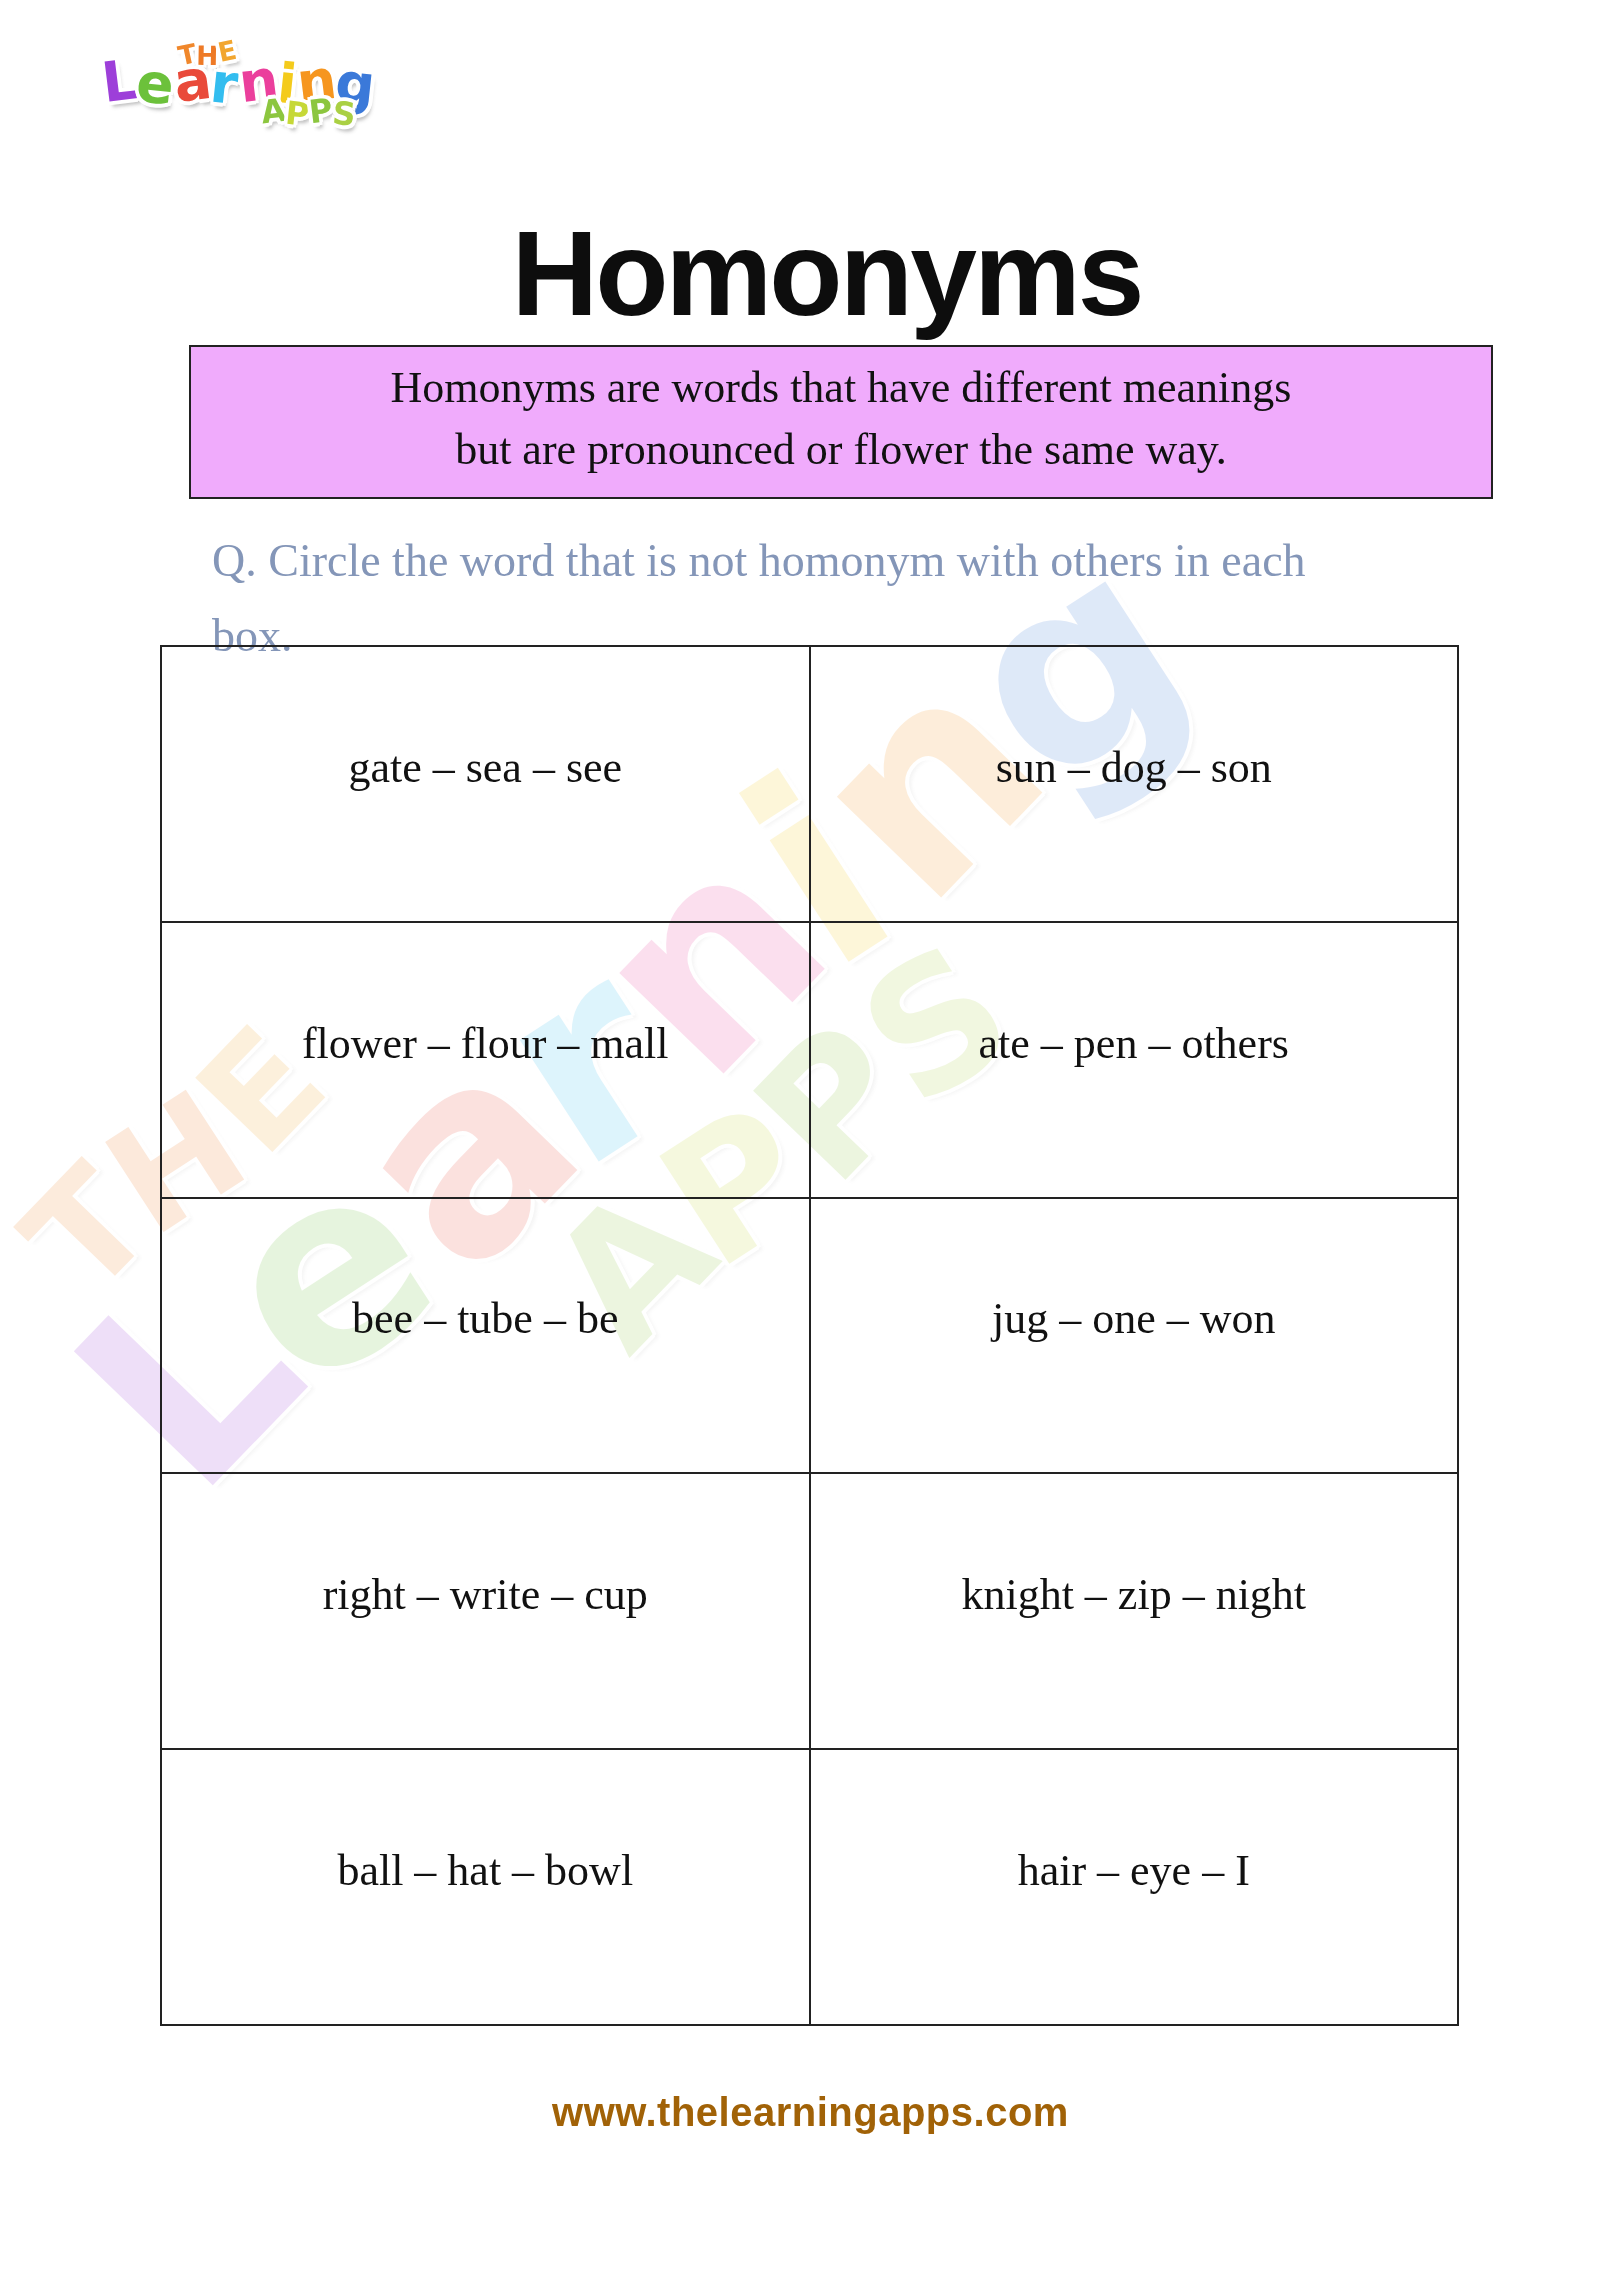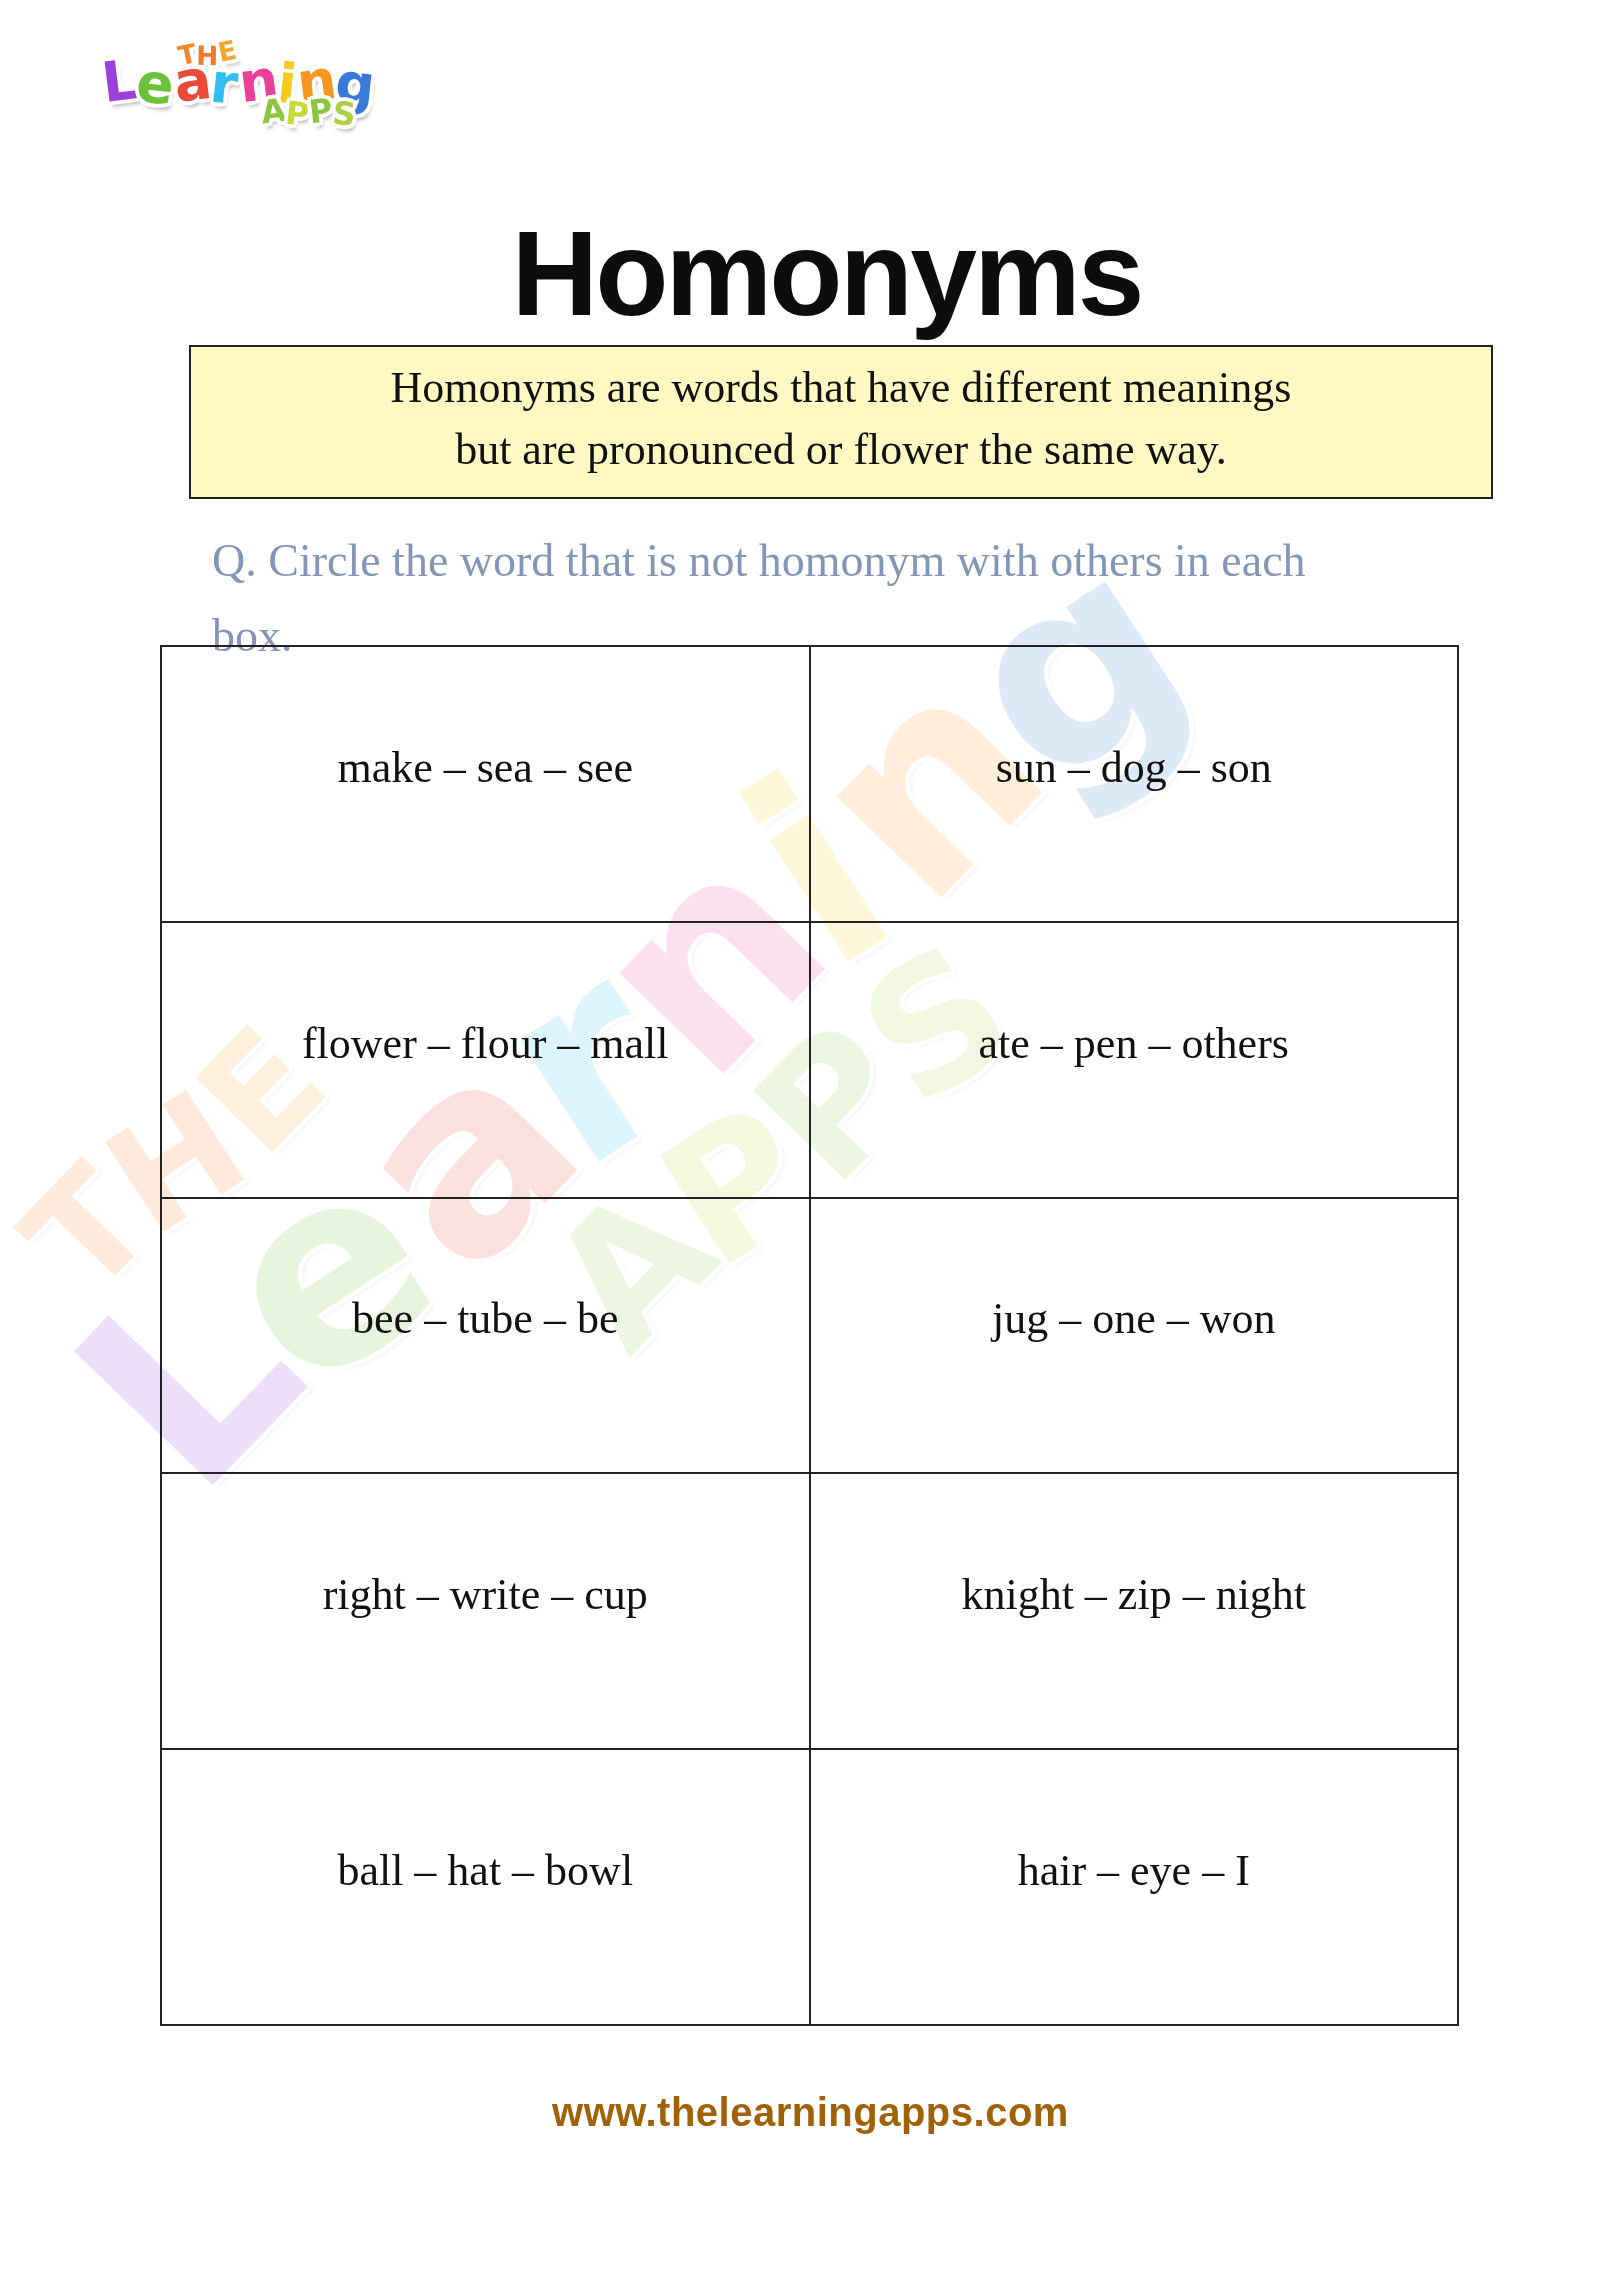--- a/index.html
+++ b/index.html
@@ -52,21 +52,21 @@
     font-weight:bold;font-size:120px;letter-spacing:-2.9px;
     color:#0d0d0d;z-index:2;
   }
   .definition-box{
     position:absolute;left:189px;top:345px;width:1304px;
     box-sizing:border-box;
     border:2px solid var(--border-color,#222);
     padding:9.8px 29px 15.7px 29px;
     text-align:center;
     font-size:44px;line-height:1.42;
-    background:#fef9c3;z-index:2;
+    background:#f0abfc;z-index:2;
   }
   .question{
     position:absolute;left:212px;top:524px;width:1274px;
     font-size:46px;line-height:1.62;
     color:var(--q-color,#8496b8);
     z-index:2;
   }
 
   
   .worksheet-table{
@@ -118,21 +118,21 @@
   </div>
 
   <div class="question">
     <div>Q. Circle the word that is not homonym with others in each</div>
     <div>box.</div>
   </div>
 
   <table class="worksheet-table">
     <tbody>
       <tr>
-        <td>make – sea – see</td>
+        <td>gate – sea – see</td>
         <td>sun – dog – son</td>
       </tr>
       <tr>
         <td>flower – flour – mall</td>
         <td>ate – pen – others</td>
       </tr>
       <tr>
         <td>bee – tube – be</td>
         <td>jug – one – won</td>
       </tr>

